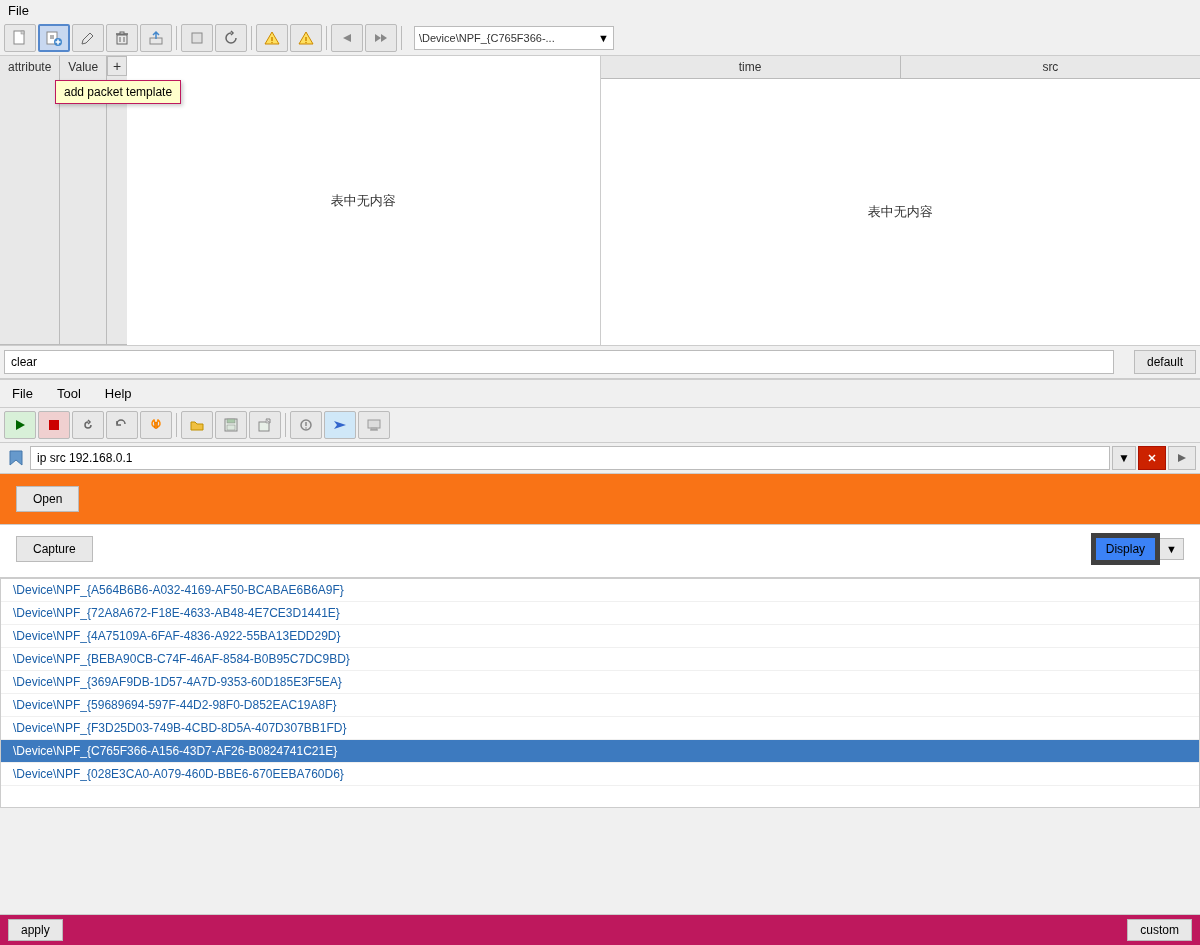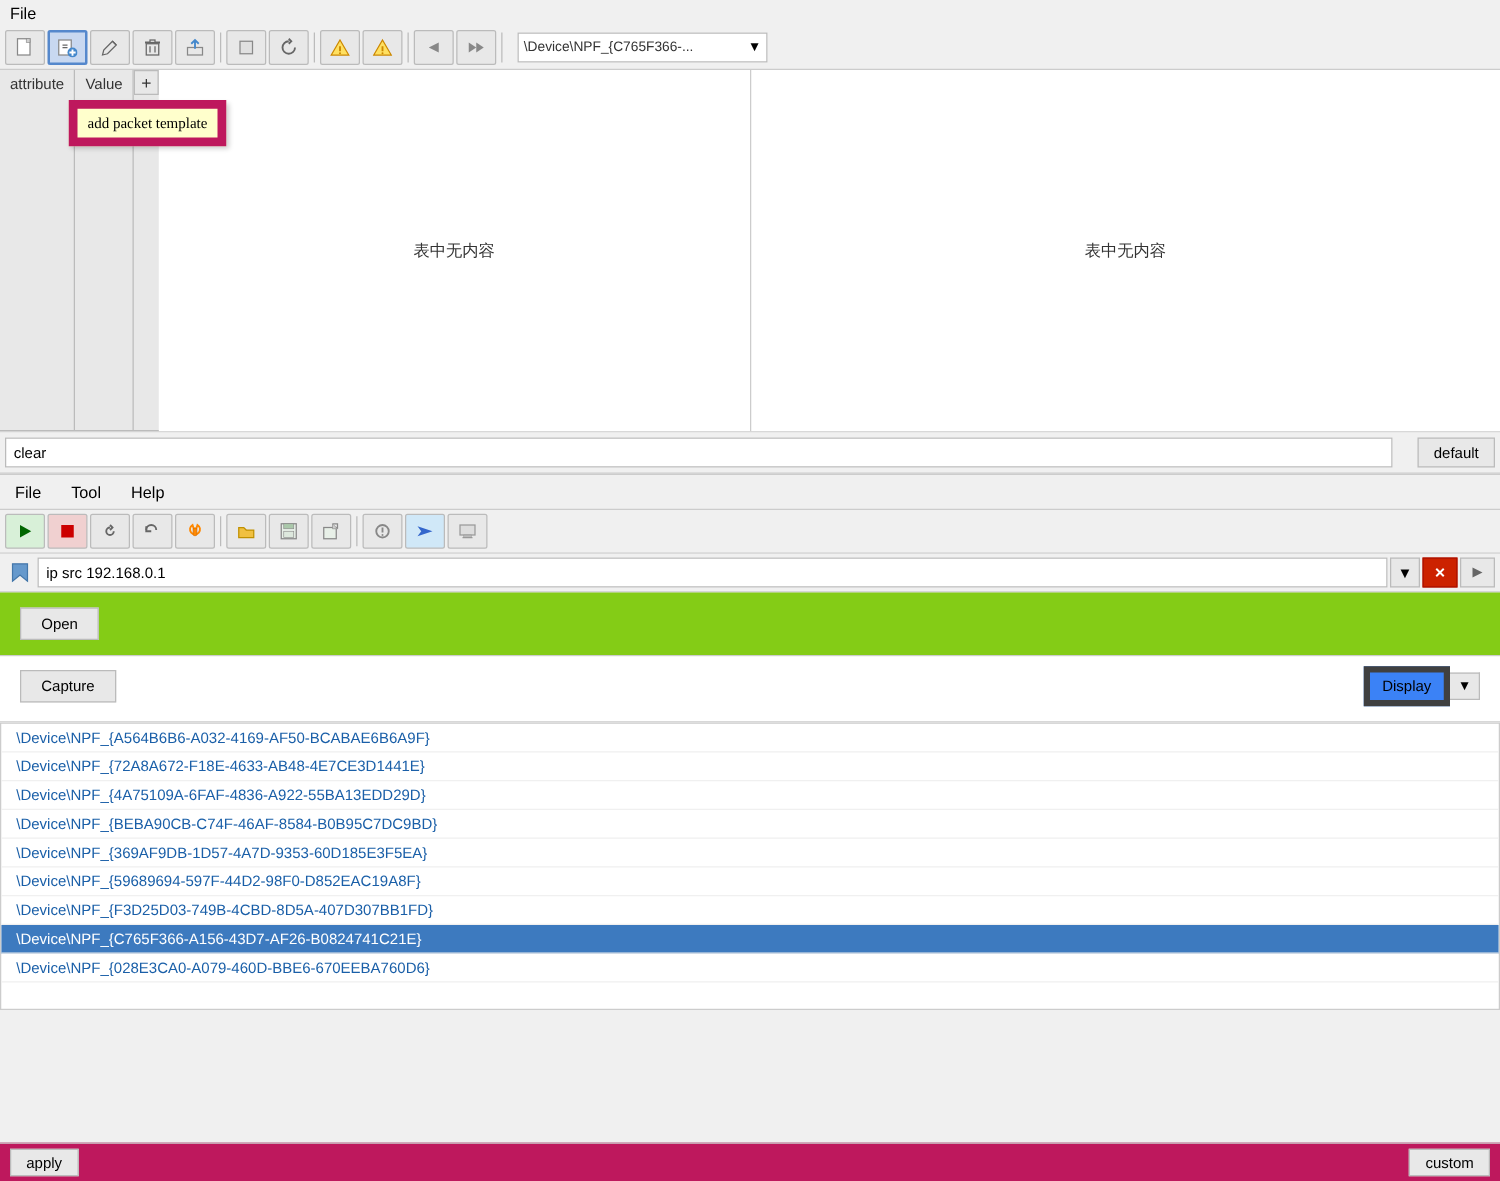--- a/index.html
+++ b/index.html
@@ -11,21 +11,21 @@
     .menu-bar-top span { cursor: pointer; }
 
     .toolbar-top { display: flex; align-items: center; padding: 3px 4px; gap: 2px; background: #f0f0f0; border-bottom: 1px solid #ccc; }
     .toolbar-btn { width: 32px; height: 28px; display: flex; align-items: center; justify-content: center; background: #e8e8e8; border: 1px solid #bbb; border-radius: 2px; cursor: pointer; font-size: 14px; position: relative; }
     .toolbar-separator { width: 1px; height: 24px; background: #bbb; margin: 0 2px; }
 
     .device-selector { display: flex; align-items: center; margin-left: 8px; }
     .device-dropdown { width: 200px; height: 24px; border: 1px solid #bbb; background: white; font-size: 11px; padding: 0 4px; cursor: pointer; display: flex; align-items: center; justify-content: space-between; }
 
     
-    .tooltip-box { position: absolute; top: 80px; left: 55px; background: #ffffcc; border: 7px solid #be185d; padding: 4px 8px; font-size: 12px; z-index: 100; white-space: nowrap; box-shadow: 2px 2px 4px rgba(0,0,0,0.2); font-family: Liberation Serif, serif; }
+    .tooltip-box { position: absolute; top: 80px; left: 55px; background: #ffffcc; border: 1px solid #be185d; padding: 4px 8px; font-size: 12px; z-index: 100; white-space: nowrap; box-shadow: 2px 2px 4px rgba(0,0,0,0.2); }
 
     
     .tables-area { display: flex; height: 290px; background: white; border-bottom: 1px solid #ccc; }
     .table-left { flex: 1; border-right: 1px solid #ccc; display: flex; }
     .table-right { flex: 1; display: flex; flex-direction: column; }
     .table-header { display: flex; background: #e8e8e8; border-bottom: 1px solid #bbb; }
     .table-header-cell { flex: 1; padding: 4px 8px; font-size: 12px; font-weight: normal; color: #333; border-right: 1px solid #bbb; text-align: center; }
     .table-header-cell:last-child { border-right: none; }
     .table-body { flex: 1; display: flex; align-items: center; justify-content: center; color: #333; font-size: 13px; }
     .table-add-btn { width: 20px; height: 20px; display: flex; align-items: center; justify-content: center; background: #e8e8e8; border: 1px solid #bbb; cursor: pointer; font-size: 14px; color: #333; }
@@ -44,21 +44,21 @@
 
     
     .capture-filter-bar { display: flex; align-items: center; padding: 3px 4px; gap: 2px; background: #f0f0f0; border-bottom: 1px solid #ccc; }
     .bookmark-icon-btn { width: 24px; height: 24px; display: flex; align-items: center; justify-content: center; cursor: pointer; font-size: 14px; }
     .filter-text-input { flex: 1; height: 24px; border: 1px solid #bbb; padding: 0 6px; font-size: 12px; background: white; }
     .dropdown-arrow-btn { width: 24px; height: 24px; background: #e8e8e8; border: 1px solid #bbb; cursor: pointer; display: flex; align-items: center; justify-content: center; }
     .red-btn { width: 28px; height: 24px; background: #cc2200; border: 1px solid #aa1100; cursor: pointer; display: flex; align-items: center; justify-content: center; }
     .arrow-btn { width: 28px; height: 24px; background: #e8e8e8; border: 1px solid #bbb; cursor: pointer; display: flex; align-items: center; justify-content: center; }
 
     
-    .capture-content { padding: 12px 16px; background: #84cc16; border-bottom: 1px solid #ccc; }
+    .capture-content { padding: 12px 16px; background: #f97316; border-bottom: 1px solid #ccc; }
     .open-btn { padding: 5px 16px; background: #e8e8e8; border: 1px solid #bbb; cursor: pointer; font-size: 12px; }
 
     .capture-section { padding: 8px 16px 12px 16px; background: white; border-bottom: 1px solid #ccc; }
     .capture-row { display: flex; align-items: center; justify-content: space-between; }
     .capture-btn { padding: 5px 16px; background: #e8e8e8; border: 1px solid #bbb; cursor: pointer; font-size: 12px; }
     .display-btn { display: flex; align-items: center; gap: 0; }
     .display-label { padding: 4px 10px; background: #3b82f6; border: 5px solid #404040; font-size: 12px; cursor: pointer; }
     .display-arrow { padding: 4px 6px; background: #e8e8e8; border: 1px solid #bbb; border-left: none; cursor: pointer; font-size: 11px; }
 
     
@@ -198,20 +198,24 @@
       <div class="table-left">
         <div class="table-header">
           <div class="table-header-cell">attribute</div>
           <div class="table-header-cell">Value</div>
           <div class="table-add-btn">+</div>
         </div>
         <div class="table-body">表中无内容</div>
       </div>
 
       <div class="table-right">
+        <div class="table-header">
+          <div class="table-header-cell">time</div>
+          <div class="table-header-cell">src</div>
+        </div>
         <div class="table-body">表中无内容</div>
       </div>
     </div>
 
     <div class="filter-bar">
       <input class="filter-input" value="clear" style="">
       <button class="filter-default-btn">default</button>
     </div>
   </div>
 

